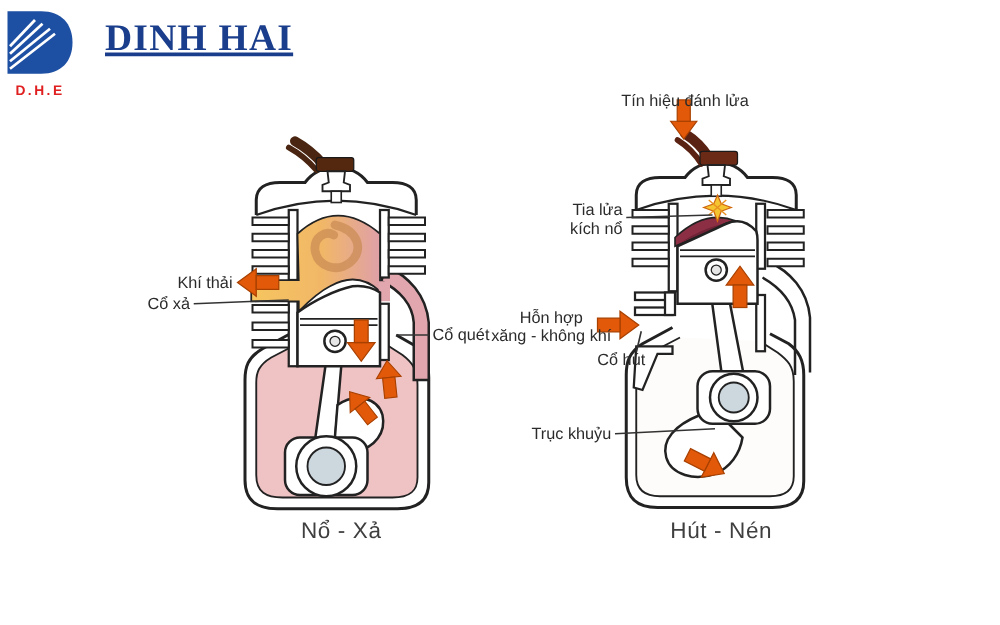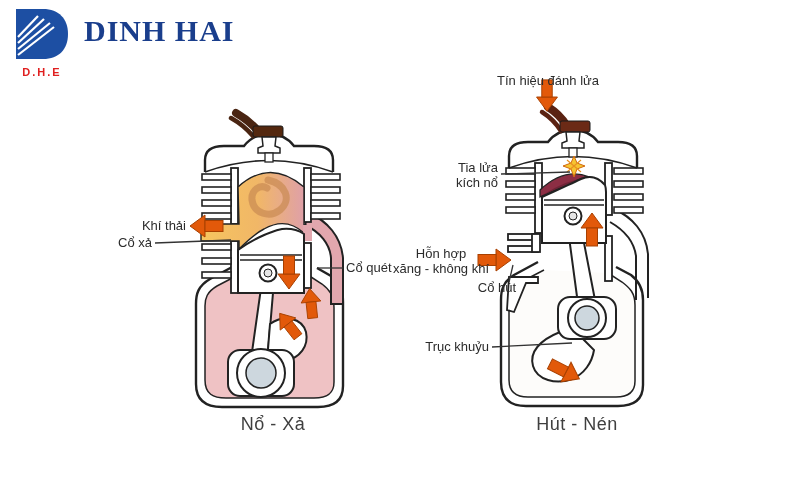--- a/index.html
+++ b/index.html
@@ -1,25 +1,25 @@
 <!DOCTYPE html>
 <html><head>
 <meta charset="utf-8">
 <style>
   html,body{margin:0;padding:0;background:#fff;}
   .stage{position:relative;width:800px;height:500px;background:#ffffff;overflow:hidden;
          font-family:"Liberation Sans",sans-serif;}
   .art{position:absolute;left:0;top:0;width:800px;height:500px;}
   
-  .logo{position:absolute;left:13px;top:8px;width:60px;}
+  .logo{position:absolute;left:3px;top:8px;width:60px;}
   .logo-monogram{display:block;width:58px;text-align:center;margin-top:2px;
                  font-size:11px;font-weight:bold;color:#e02020;letter-spacing:2px;}
   .brand-name{position:absolute;left:84px;top:14px;
               font-family:"Liberation Serif",serif;font-weight:bold;
-              font-size:30px;color:#1a3e8c;letter-spacing:1px;}
+              font-size:30px;color:#1a3e8c;letter-spacing:1px;text-decoration:underline;}
   .brand-tagline{position:absolute;left:86px;top:49px;
                  font-size:10.5px;color:#8e8e8e;letter-spacing:1.7px;}
   
   .lbl{font-family:"Liberation Sans",sans-serif;font-size:13px;fill:#2b2b2b;}
   .cap{font-family:"Liberation Sans",sans-serif;font-size:18px;fill:#3f3f3f;letter-spacing:0.5px;}
   .leader{stroke:#333;stroke-width:1.3;fill:none;}
   .outl{stroke:#222;fill:none;}
 </style>
 </head>
 <body>

